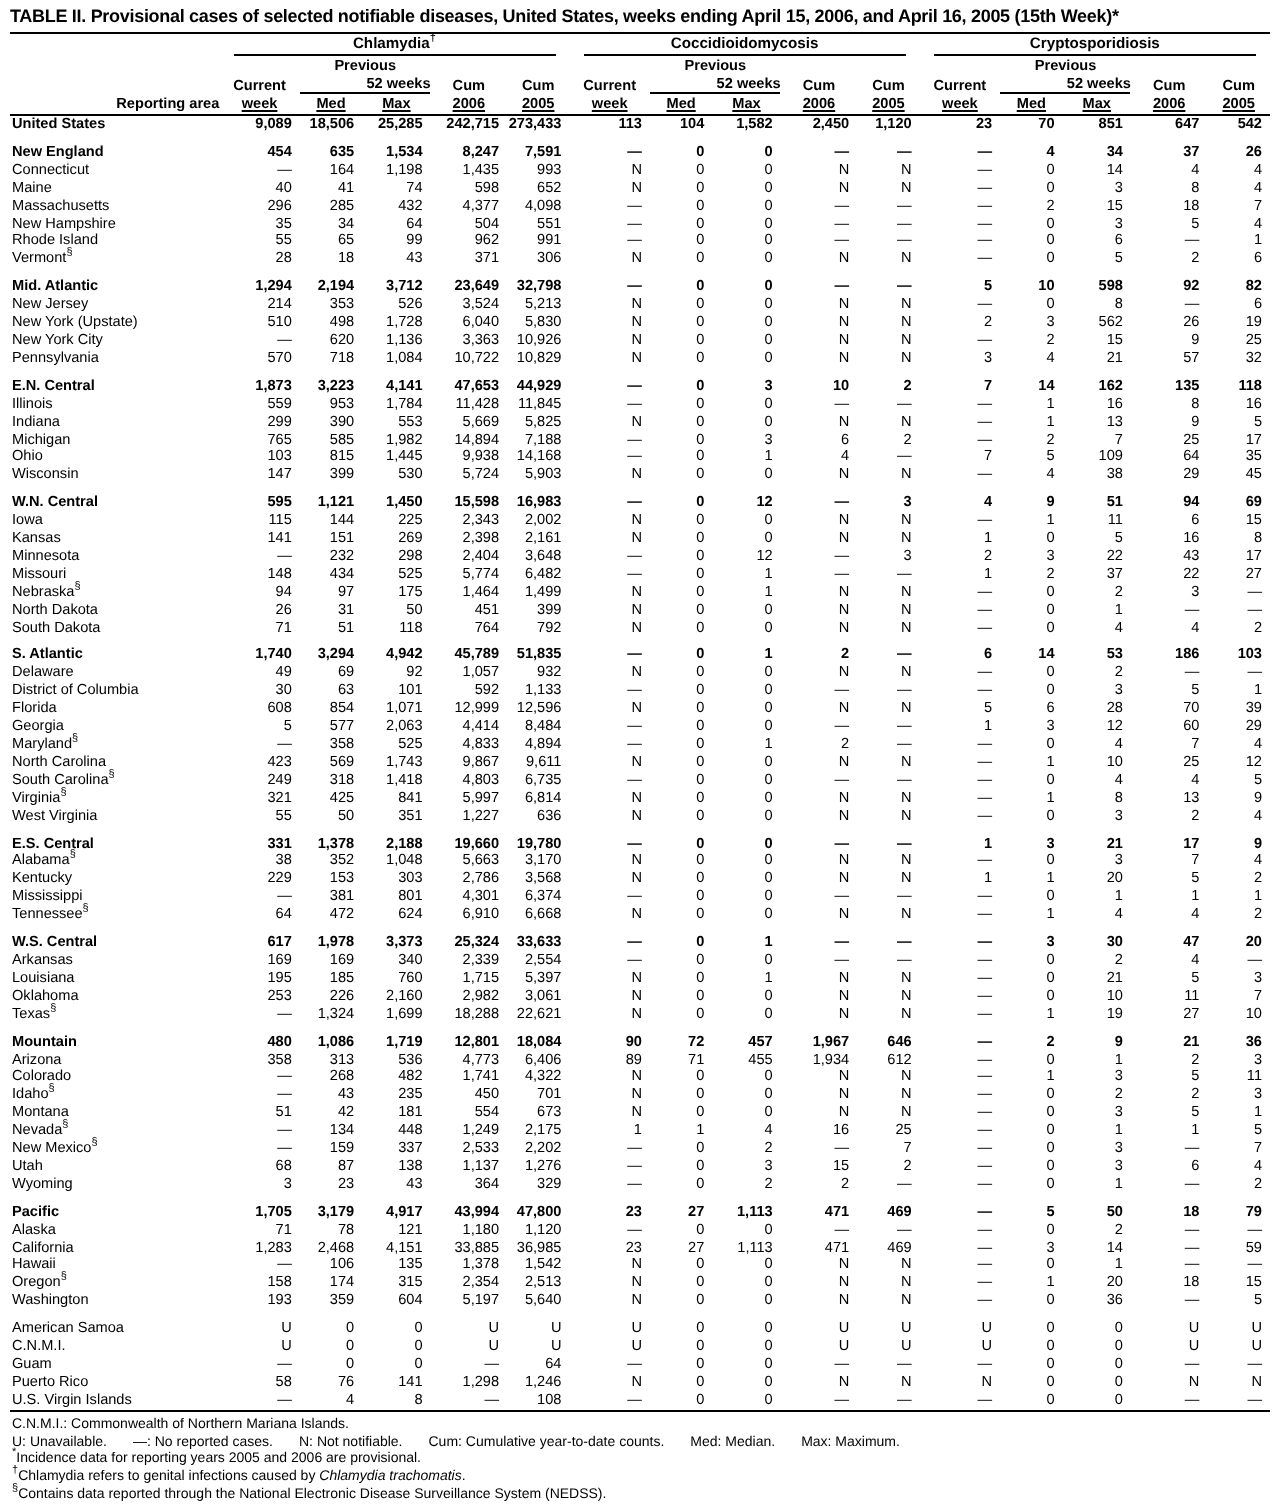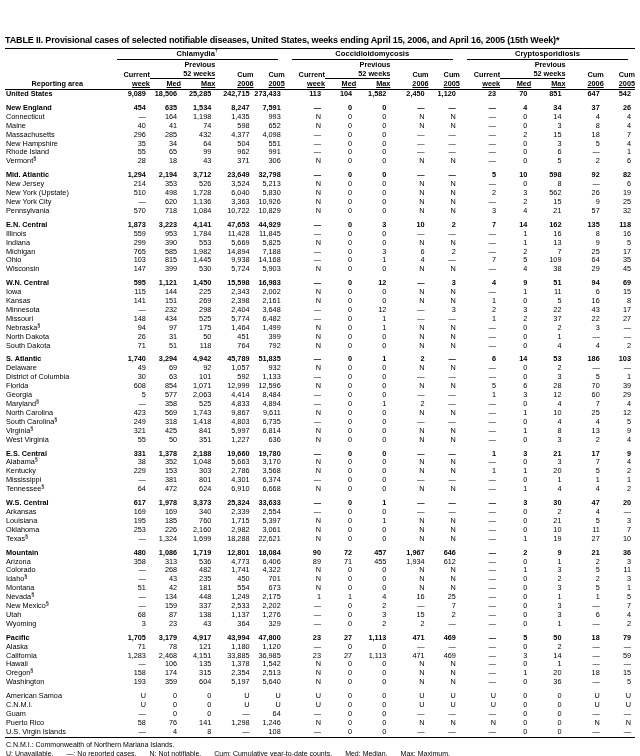--- a/index.html
+++ b/index.html
@@ -1,24 +1,24 @@
 <!DOCTYPE html>
 <html><head>
 <meta charset="utf-8">
 <style>
   html,body{margin:0;padding:0;background:#fff;color:#000;}
   body{width:640px;height:756px;font-family:"Liberation Sans",sans-serif;-webkit-font-smoothing:antialiased;}
   .page{padding:3px 5px 0 5px;}
-  .title{font-size:9px;font-weight:bold;line-height:11px;padding-bottom:2px;border-bottom:1.3px solid #000;letter-spacing:-0.15px;margin-top:32px;}
+  .title{font-size:9px;font-weight:bold;line-height:11px;padding-bottom:2px;border-bottom:1.3px solid #000;letter-spacing:-0.15px;}
   table{border-collapse:collapse;table-layout:fixed;width:630px;border-bottom:1.6px solid #000;}
   th,td{padding:0;white-space:nowrap;font-size:7.3px;}
   thead th{font-weight:bold;vertical-align:bottom;line-height:9px;}
-  th.area{text-align:center;vertical-align:bottom;border-bottom:1.2px solid #000;padding-bottom:1px;}
+  th.area{text-align:right;vertical-align:bottom;border-bottom:1.2px solid #000;padding-bottom:1px;}
   .gline{border-bottom:0.9px solid #000;text-align:center;margin:0 7px;padding-bottom:1px;font-size:7.6px;}
-  th.ctr{text-align:right;}
+  th.ctr{text-align:center;}
   th.w52{text-align:right;border-bottom:0.9px solid #000;}
   th.hb{border-bottom:1.2px solid #000;padding-bottom:1px;text-decoration:underline;}
   td{text-align:right;line-height:8.9px;padding-right:4px;}
   td:first-child{text-align:left;padding-right:0;padding-left:1px;}
   tr.bold td{font-weight:bold;}
   tr.gap td{padding-top:5px;}
   sup{font-size:5.5px;line-height:0;}
   .footnotes{margin-top:3px;font-size:7px;line-height:8.8px;}
   .fline{padding-left:1px;}
   .fmark{text-indent:-3px;padding-left:4px;}

